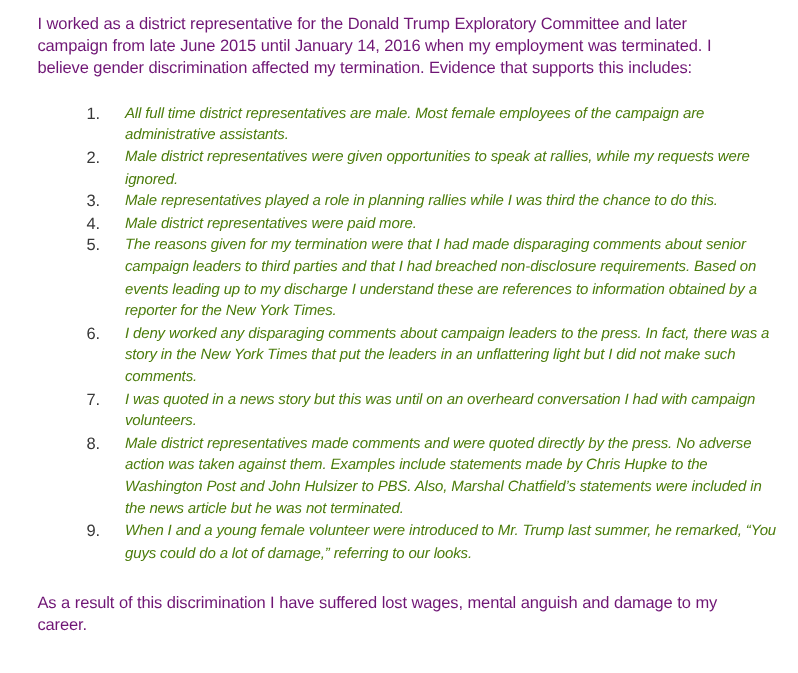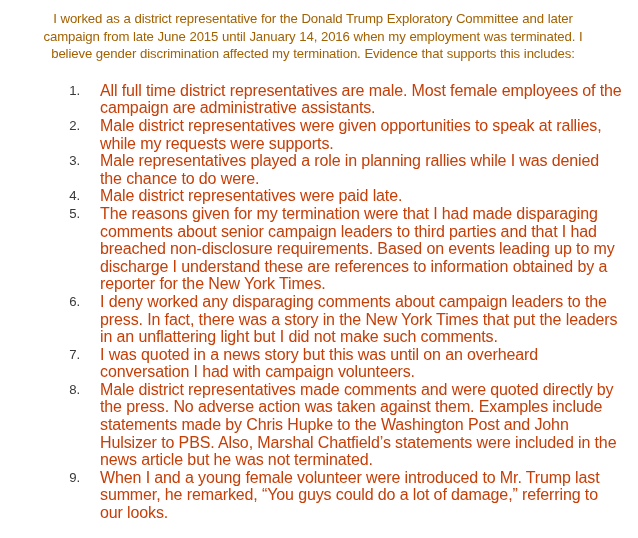--- a/index.html
+++ b/index.html
@@ -33,22 +33,22 @@
     top: 10px;
     width: 572px;
     filter: blur(0.22px) contrast(1.04);
   }
 
   .para {
     font-size: 13.2px;
     line-height: 17.6px;
     letter-spacing: -0.12px;
     word-spacing: 0.2px;
-    color: #a16207;
-    text-align: center;
+    color: #701a75;
+    text-align: left;
     margin: 0;
   }
 
   #intro-paragraph {
     width: 566px;
   }
 
   #list-block {
     margin: 0;
     padding: 0;
@@ -74,24 +74,25 @@
     text-align: right;
     padding-right: 0px;
     font-size: 13.2px;
     line-height: 17.6px;
     color: #3b3b3b;
   }
 
   .item-text {
     flex: 1 1 auto;
     padding-left: 20px;
-    font-size: 16px;
+    font-size: 12px;
     line-height: 17.6px;
-    color: #c2410c;
+    color: #4d7c0f;
     letter-spacing: -0.12px;
+    font-style: italic;
   }
 
   #closing-paragraph {
     margin-top: 22px;
     width: 552px;
   }
 
   
   #list-block { padding-left: 22px; }
 </style>
@@ -105,31 +106,31 @@
 
     <ol id="list-block">
 
       <li class="list-item">
         <span class="item-marker">1.</span>
         <span class="item-text">All full time district representatives are male.  Most female employees of the campaign are administrative assistants.</span>
       </li>
 
       <li class="list-item">
         <span class="item-marker">2.</span>
-        <span class="item-text">Male district representatives were given opportunities to speak at rallies, while my requests were supports.</span>
+        <span class="item-text">Male district representatives were given opportunities to speak at rallies, while my requests were ignored.</span>
       </li>
 
       <li class="list-item">
         <span class="item-marker">3.</span>
-        <span class="item-text">Male representatives played a role in planning rallies while I was denied the chance to do were.</span>
+        <span class="item-text">Male representatives played a role in planning rallies while I was third the chance to do this.</span>
       </li>
 
       <li class="list-item">
         <span class="item-marker">4.</span>
-        <span class="item-text">Male district representatives were paid late.</span>
+        <span class="item-text">Male district representatives were paid more.</span>
       </li>
 
       <li class="list-item">
         <span class="item-marker">5.</span>
         <span class="item-text">The reasons given for my termination were that I had made disparaging comments about senior campaign leaders to third parties and that I had breached non-disclosure requirements.  Based on events leading up to my discharge I understand these are references to information obtained by a reporter for the New York Times.</span>
       </li>
 
       <li class="list-item">
         <span class="item-marker">6.</span>
         <span class="item-text">I deny worked any disparaging comments about campaign leaders to the press.  In fact, there was a story in the New York Times that put the leaders in an unflattering light but I did not make such comments.</span>
@@ -145,15 +146,16 @@
         <span class="item-text">Male district representatives made comments and were quoted directly by the press.  No adverse action was taken against them.  Examples include statements made by Chris Hupke to the Washington Post and John Hulsizer to PBS.  Also, Marshal Chatfield’s statements were included in the news article but he was not terminated.</span>
       </li>
 
       <li class="list-item">
         <span class="item-marker">9.</span>
         <span class="item-text">When I and a young female volunteer were introduced to Mr. Trump last summer, he remarked, “You guys could do a lot of damage,” referring to our looks.</span>
       </li>
 
     </ol>
 
+    <p id="closing-paragraph" class="para">As a result of this discrimination I have suffered lost wages, mental anguish and damage to my career.</p>
 
   </div>
 </div>
 
 </body></html>

